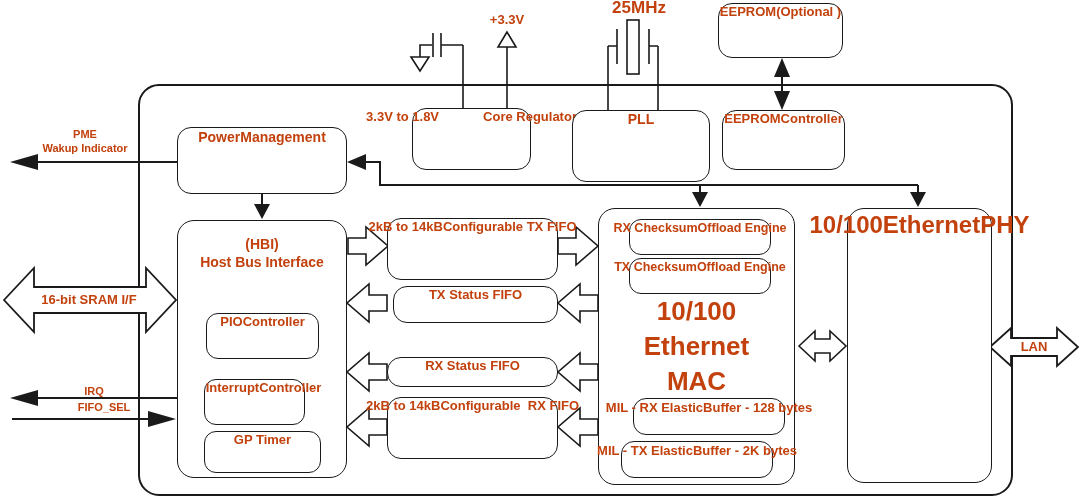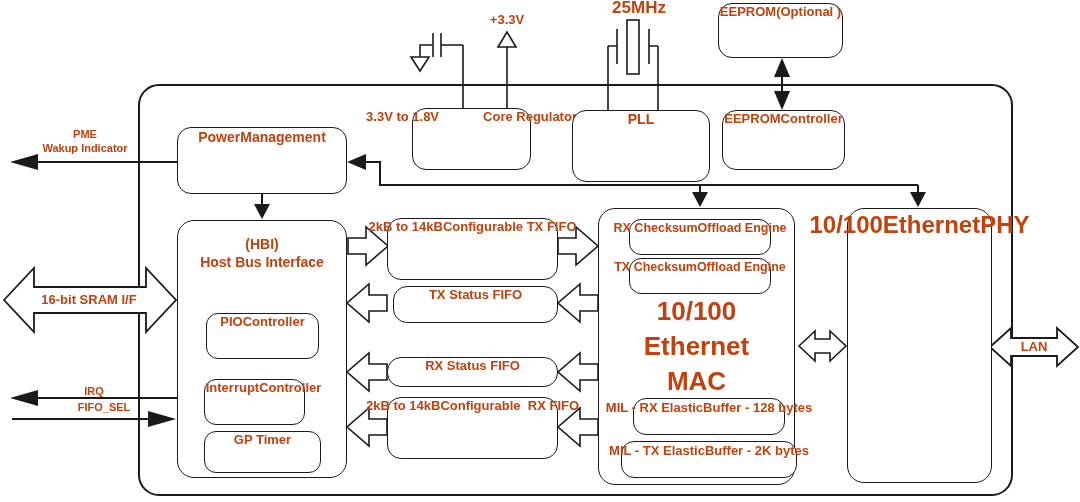--- a/index.html
+++ b/index.html
@@ -158,21 +158,21 @@
     </div>
     <div class="lbl big" style="left:0;right:0;top:85px;">
       <span>10/100</span>
       <span>Ethernet</span>
       <span>MAC</span>
     </div>
     <div class="blk" style="left:22px;top:189px;width:152px;height:37px;border-radius:13px;font-size:13px;line-height:17px;margin-left:12px;">
       <span>MIL - RX Elastic</span>
       <span>Buffer - 128 bytes</span>
     </div>
-    <div class="blk" style="left:22px;top:232px;width:176px;height:37px;border-radius:13px;font-size:13px;line-height:17px;">
+    <div class="blk" style="left:22px;top:232px;width:152px;height:37px;border-radius:13px;font-size:13px;line-height:17px;">
       <span>MIL - TX Elastic</span>
       <span>Buffer - 2K bytes</span>
     </div>
   </div>
 
   <div class="blk" style="left:847px;top:208px;width:145px;height:275px;border-radius:17px;font-size:24px;line-height:31px;">
     <span>10/100</span>
     <span>Ethernet</span>
     <span>PHY</span>
   </div>

